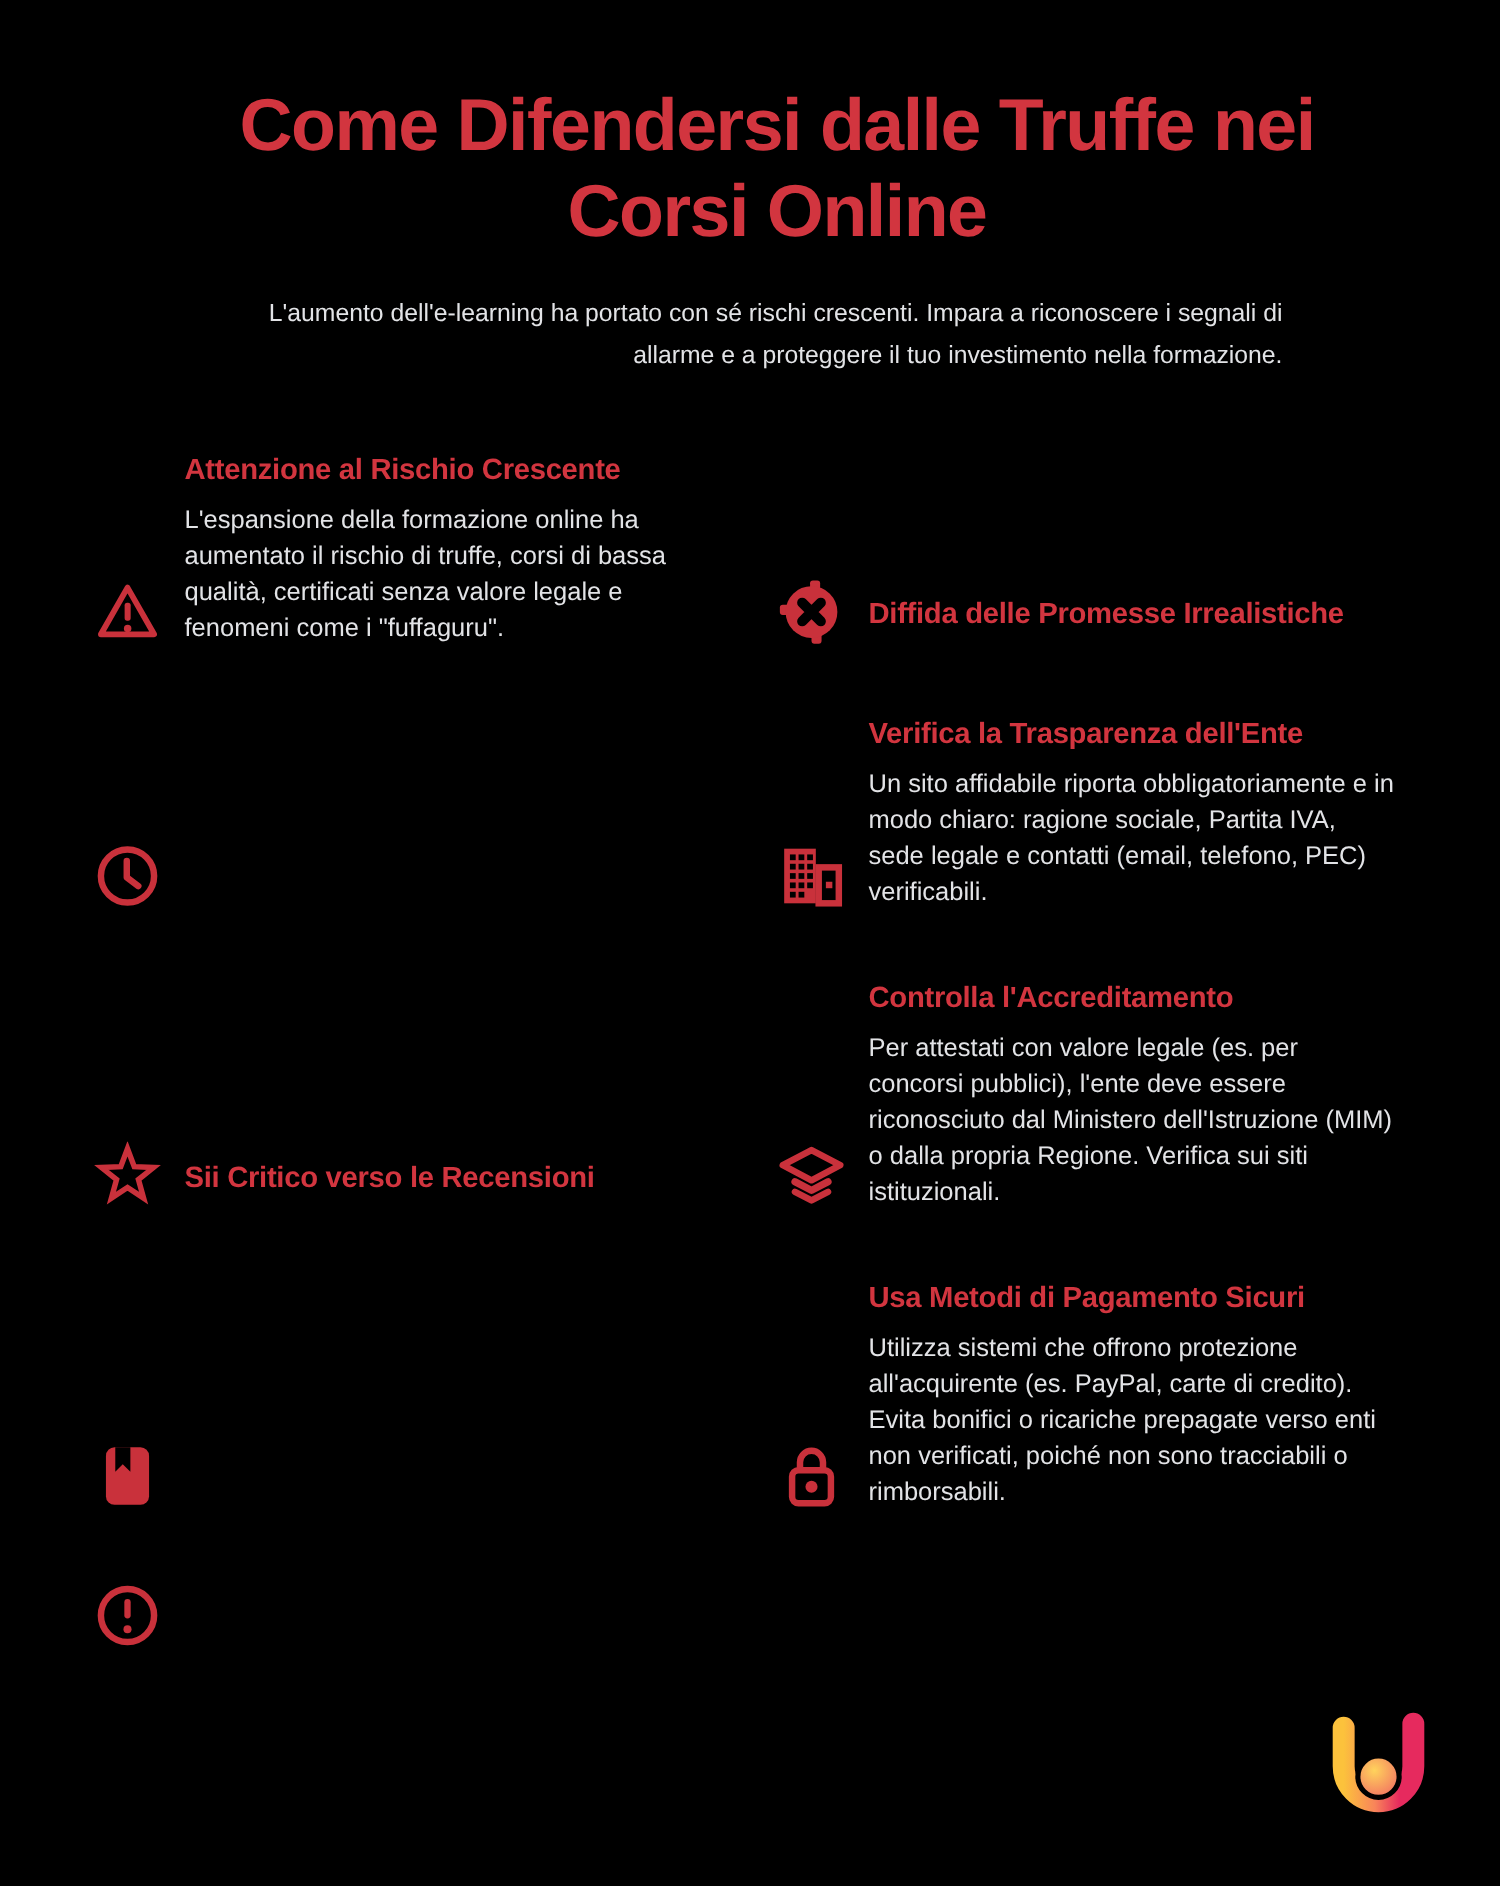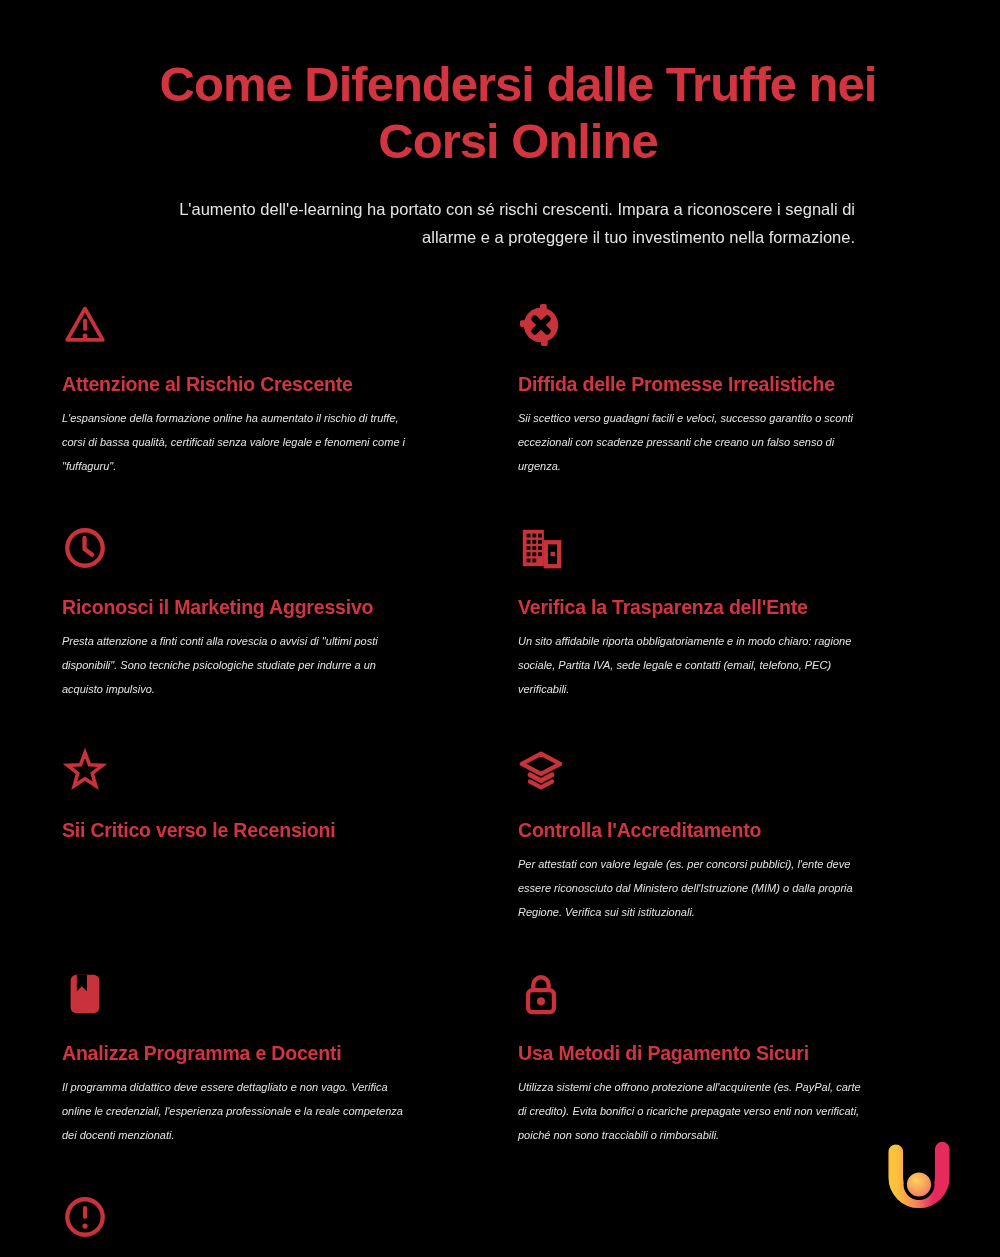--- a/index.html
+++ b/index.html
@@ -39,37 +39,36 @@
     color:var(--body-text);
   }
   .grid{
     margin-top:50px;
     padding:0 58px 0 62px;
     display:grid;
     grid-template-columns:1fr 1fr;
     column-gap:32px;
     row-gap:47px;
   }
-  .item{display:flex;gap:25px;align-items:flex-start;flex-direction:column;}
+  .item{display:flex;gap:15px;align-items:flex-end;}
   .item.full{grid-column:1 / -1;}
   .icon{flex:0 0 46px;width:46px;height:46px;color:var(--accent);}
   .icon svg{width:46px;height:46px;display:block;}
   .txt h2{
     font-size:19.5px;
     font-weight:700;
     color:var(--heading);
     margin-bottom:10px;
     letter-spacing:-0.2px;
   }
   .txt p{
-    font-size:11px;
+    font-size:17px;
     line-height:24px;
     color:var(--body-text);
     max-width:352px;
-    font-style:italic;
   }
   .item.full .txt p{max-width:810px;}
   .logo{
     position:absolute;
     right:38px;
     bottom:33px;
     width:86px;
     height:86px;
   }
   .logo svg{width:86px;height:86px;display:block;}
@@ -107,35 +106,30 @@
       <svg viewBox="0 0 48 48" fill="none">
         <rect x="23" y="2" width="7" height="8" rx="2" fill="currentColor"></rect>
         <rect x="2" y="19" width="8" height="7" rx="2" fill="currentColor"></rect>
         <rect x="24" y="38" width="7" height="8" rx="2" fill="currentColor"></rect>
         <circle cx="24" cy="24" r="18" fill="currentColor"></circle>
         <path d="M17.5 17.5 L30.5 30.5 M30.5 17.5 L17.5 30.5" stroke="#000000" stroke-width="7" stroke-linecap="round"></path>
       </svg>
     </span>
     <div class="txt">
       <h2>Diffida delle Promesse Irrealistiche</h2>
-      <p>Sii scettico verso guadagni facili e veloci, successo garantito o sconti eccezionali con scadenze pressanti che creano un falso senso di urgenza.</p>
     </div>
   </section>
 
   <section class="item">
     <span class="icon">
       <svg viewBox="0 0 48 48" fill="none">
         <circle cx="24" cy="24" r="18.5" stroke="currentColor" stroke-width="4.5"></circle>
         <path d="M23.5 13.5 V25 L31.5 31" stroke="currentColor" stroke-width="4.5" stroke-linecap="round" stroke-linejoin="round"></path>
       </svg>
     </span>
-    <div class="txt">
-      <h2>Riconosci il Marketing Aggressivo</h2>
-      <p>Presta attenzione a finti conti alla rovescia o avvisi di "ultimi posti disponibili". Sono tecniche psicologiche studiate per indurre a un acquisto impulsivo.</p>
-    </div>
   </section>
 
   <section class="item">
     <span class="icon">
       <svg viewBox="0 0 48 48" fill="none">
         <rect x="5" y="5" width="22" height="38" fill="currentColor"></rect>
         <g fill="#000000">
           <rect x="9" y="9" width="4" height="4"></rect>
             <rect x="15" y="9" width="4" height="4"></rect>
             <rect x="21" y="9" width="4" height="4"></rect>
@@ -186,24 +180,20 @@
     </div>
   </section>
 
   <section class="item">
     <span class="icon">
       <svg viewBox="0 0 48 48" fill="none">
         <rect x="9" y="4" width="30" height="40" rx="6" fill="currentColor"></rect>
         <path d="M15.5 4 H26 V21 L20.7 15.8 L15.5 21 Z" fill="#000000"></path>
       </svg>
     </span>
-    <div class="txt">
-      <h2>Analizza Programma e Docenti</h2>
-      <p>Il programma didattico deve essere dettagliato e non vago. Verifica online le credenziali, l'esperienza professionale e la reale competenza dei docenti menzionati.</p>
-    </div>
   </section>
 
   <section class="item">
     <span class="icon">
       <svg viewBox="0 0 48 48" fill="none">
         <path d="M16 20 V14.5 A8 8 0 0 1 32 14.5 V20" stroke="currentColor" stroke-width="4.5"></path>
         <rect x="10.5" y="20" width="27" height="23" rx="4.5" stroke="currentColor" stroke-width="4.5"></rect>
         <circle cx="24" cy="31.5" r="4.2" fill="currentColor"></circle>
       </svg>
     </span>

